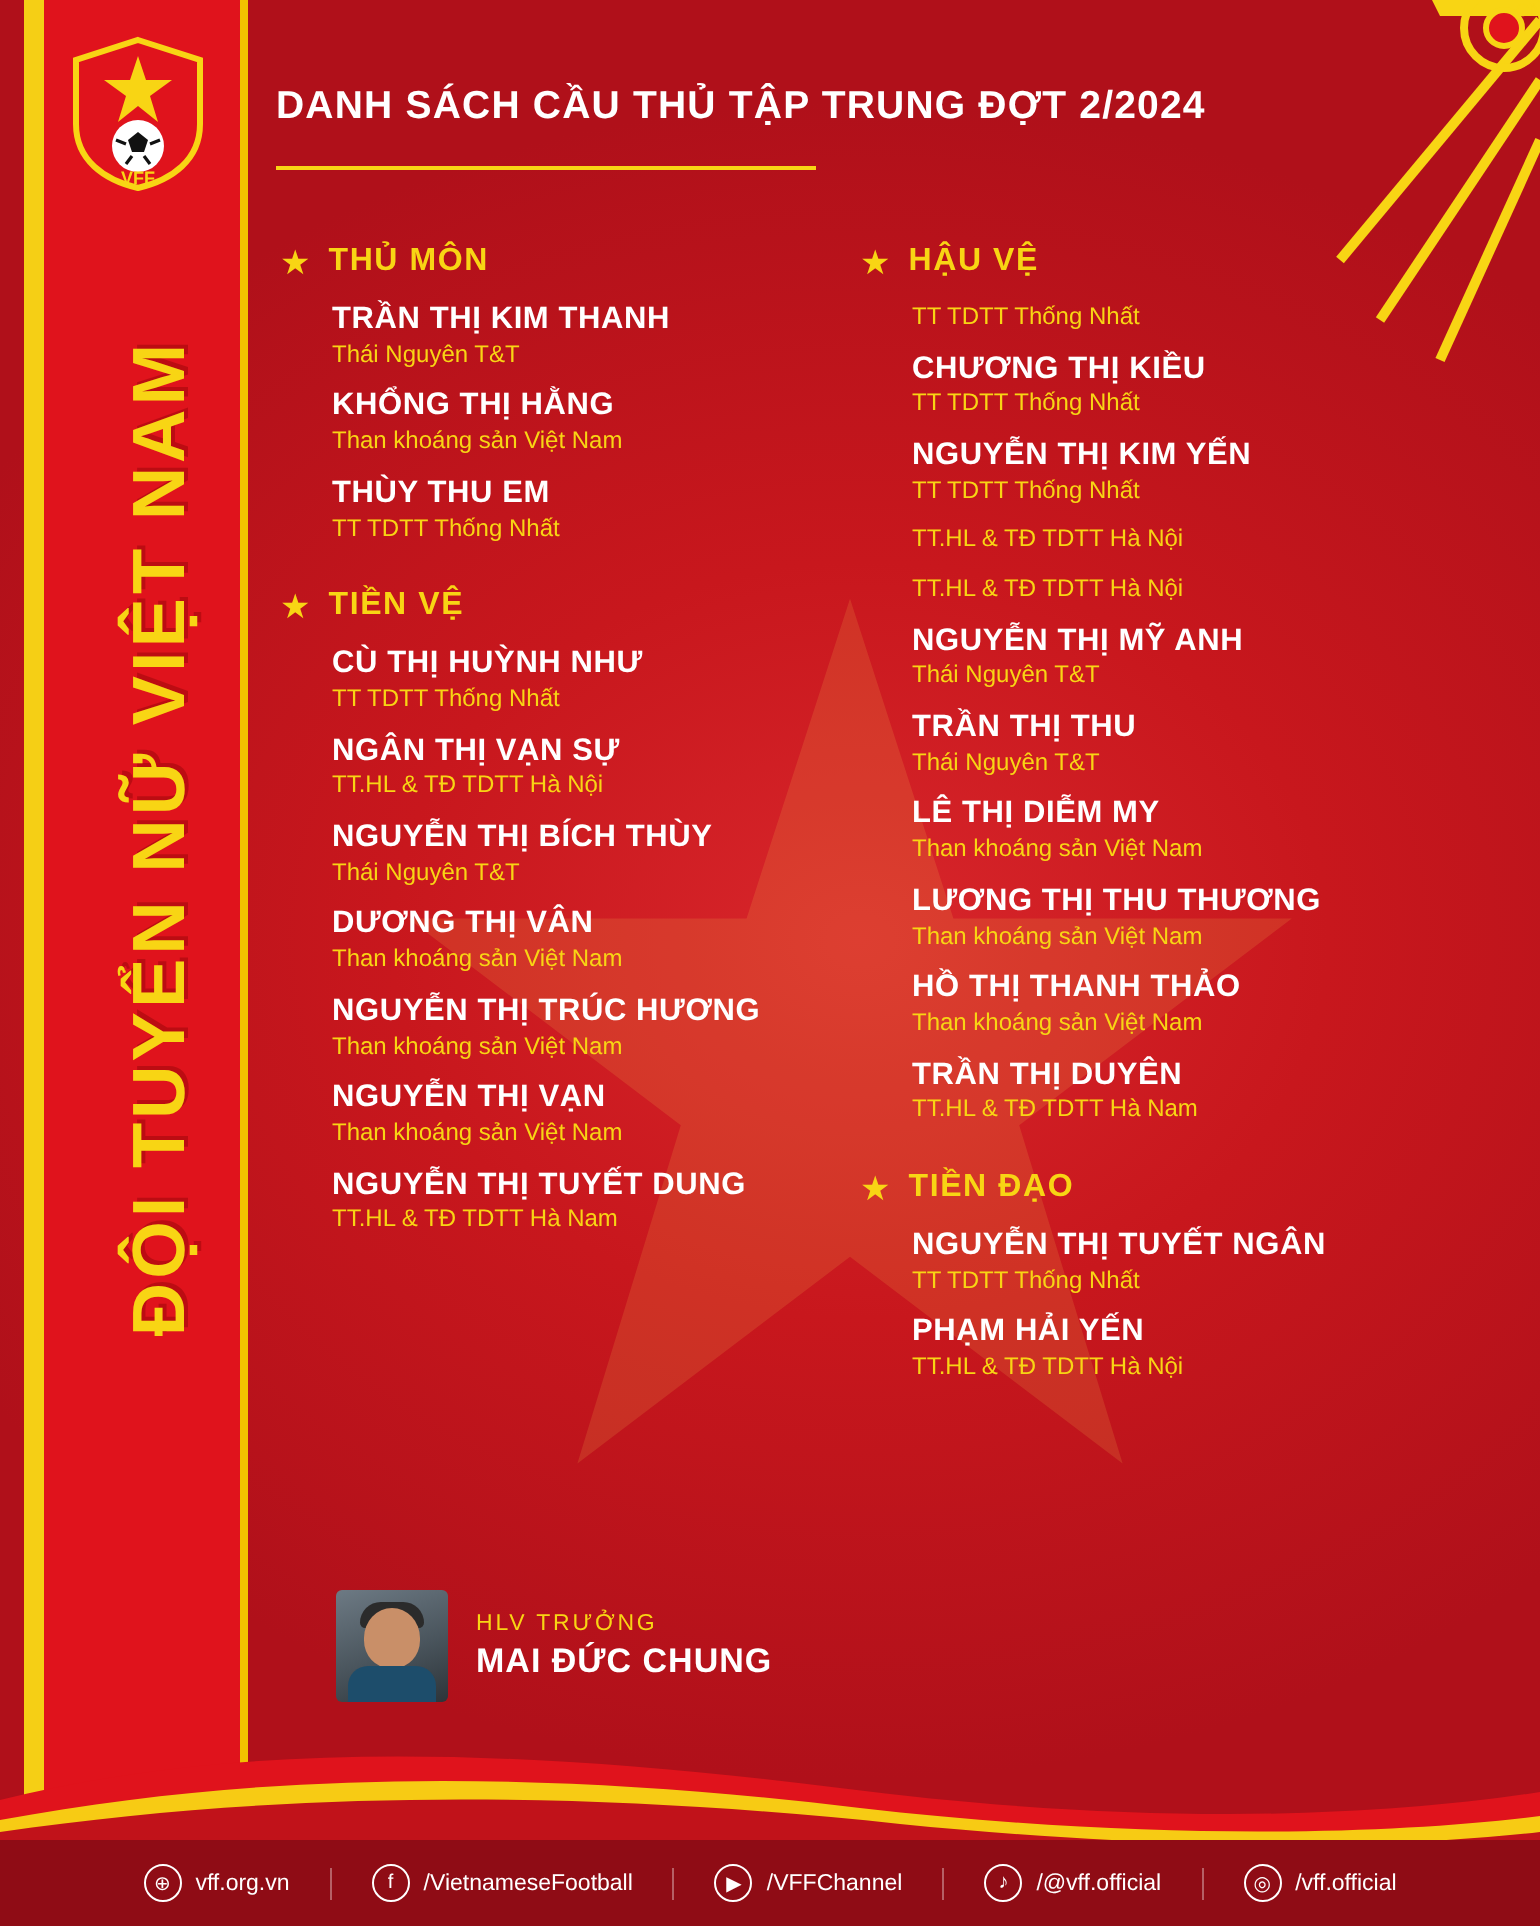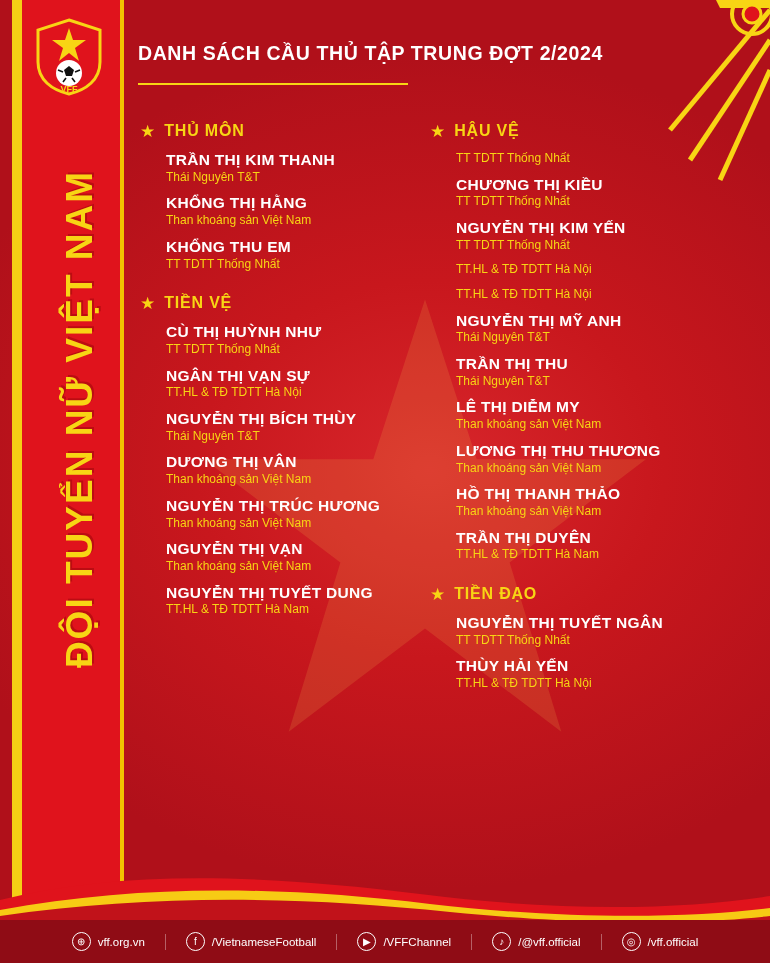--- a/index.html
+++ b/index.html
@@ -280,21 +280,21 @@
         </div>
         <div class="player">
           <div class="p-name">TRẦN THỊ KIM THANH</div>
           <div class="p-club">Thái Nguyên T&amp;T</div>
         </div>
         <div class="player">
           <div class="p-name">KHỔNG THỊ HẰNG</div>
           <div class="p-club">Than khoáng sản Việt Nam</div>
         </div>
         <div class="player">
-          <div class="p-name">KHỔNG THU EM</div>
+          <div class="p-name">THÙY THU EM</div>
           <div class="p-club">TT TDTT Thống Nhất</div>
         </div>
       </div>
       <div class="group">
         <div class="group-title">
           <span class="star">★</span>
           <span class="gt-label">TIỀN VỆ</span>
         </div>
         <div class="player">
           <div class="p-name">CÙ THỊ HUỲNH NHƯ</div>
@@ -377,26 +377,37 @@
       <div class="group">
         <div class="group-title">
           <span class="star">★</span>
           <span class="gt-label">TIỀN ĐẠO</span>
         </div>
         <div class="player">
           <div class="p-name">NGUYỄN THỊ TUYẾT NGÂN</div>
           <div class="p-club">TT TDTT Thống Nhất</div>
         </div>
         <div class="player">
-          <div class="p-name">THÙY HẢI YẾN</div>
+          <div class="p-name">PHẠM HẢI YẾN</div>
           <div class="p-club">TT.HL &amp; TĐ TDTT Hà Nội</div>
         </div>
       </div>
     </div>
 
+  <div class="coach">
+    <div class="coach-photo">
+      <div class="hair"></div>
+      <div class="face"></div>
+      <div class="body"></div>
+    </div>
+    <div class="coach-text">
+      <div class="role">HLV TRƯỞNG</div>
+      <div class="cname">MAI ĐỨC CHUNG</div>
+    </div>
+  </div>
 
   <div class="wave">
     <svg width="770" height="60" viewBox="0 0 770 60" preserveAspectRatio="none" aria-hidden="true">
       <path d="M0 40 C 120 10, 260 14, 420 34 C 560 52, 680 50, 770 36 L770 60 L0 60 Z" fill="#e0131c"></path>
       <path d="M0 50 C 140 24, 280 26, 430 44 C 570 60, 690 58, 770 48 L770 60 L0 60 Z" fill="#f8d514" opacity="0.95"></path>
       <path d="M0 56 C 150 34, 300 36, 450 52 C 590 66, 700 64, 770 56 L770 60 L0 60 Z" fill="#c1121a"></path>
     </svg>
   </div>
 
   <div class="footer" id="footer">

